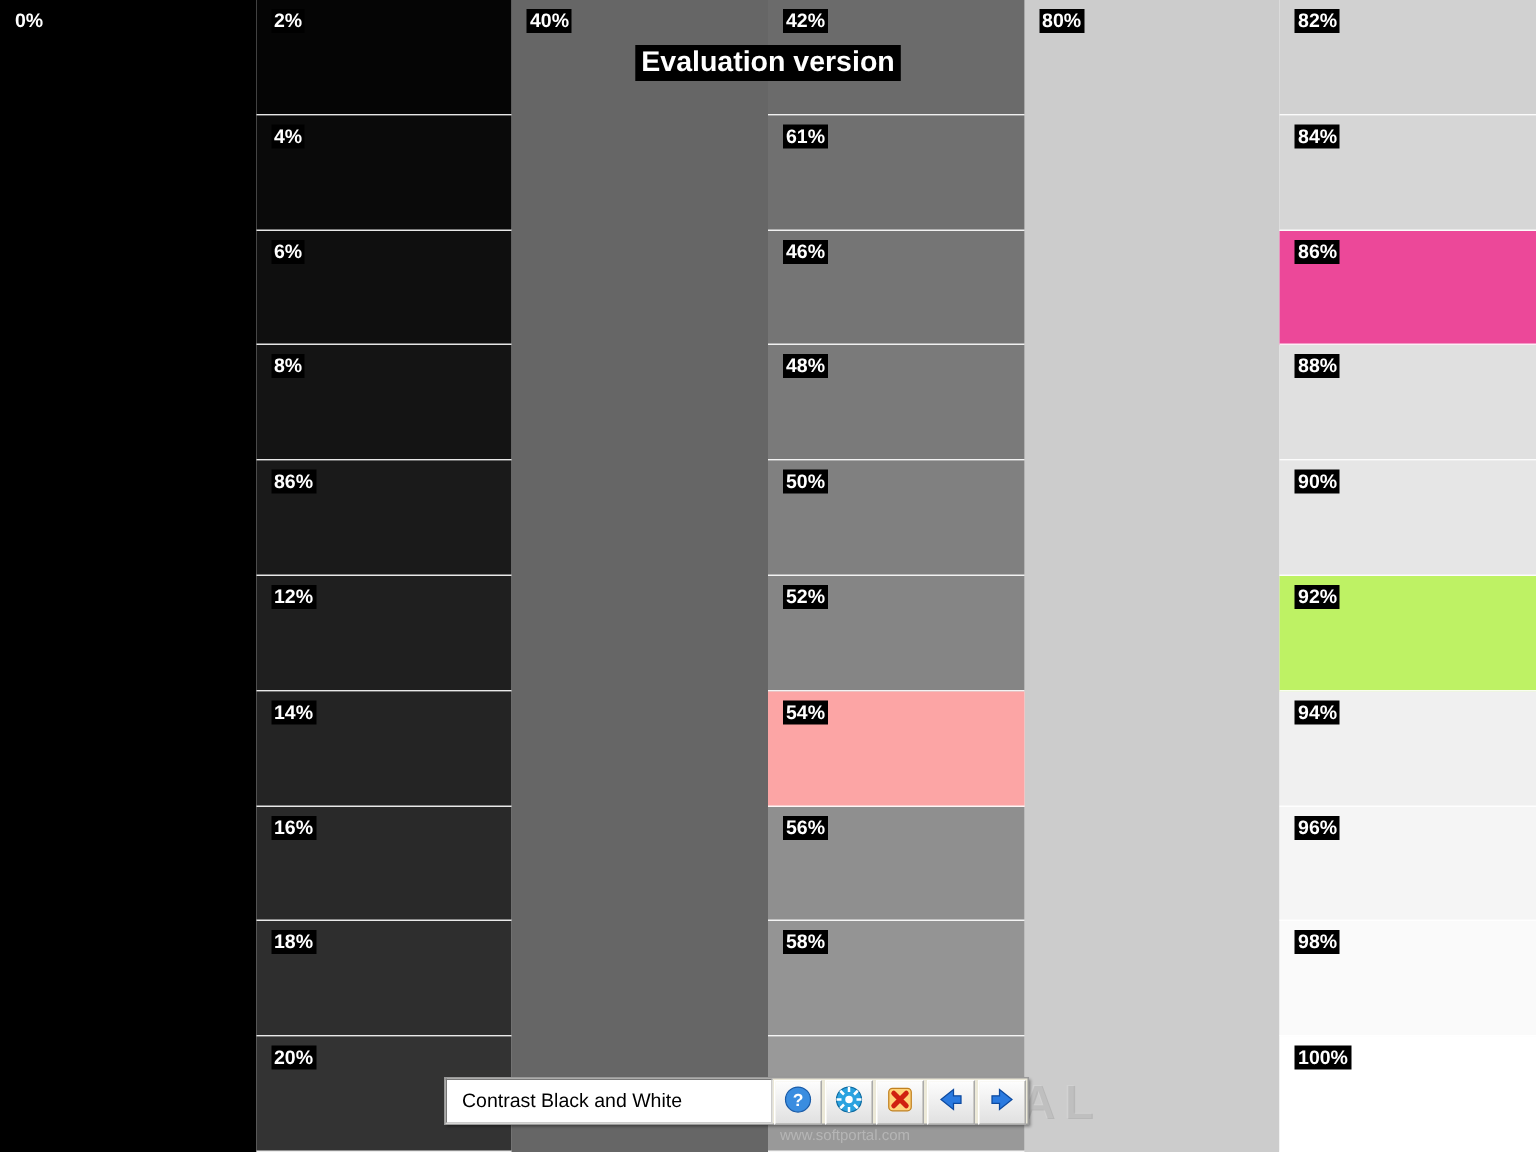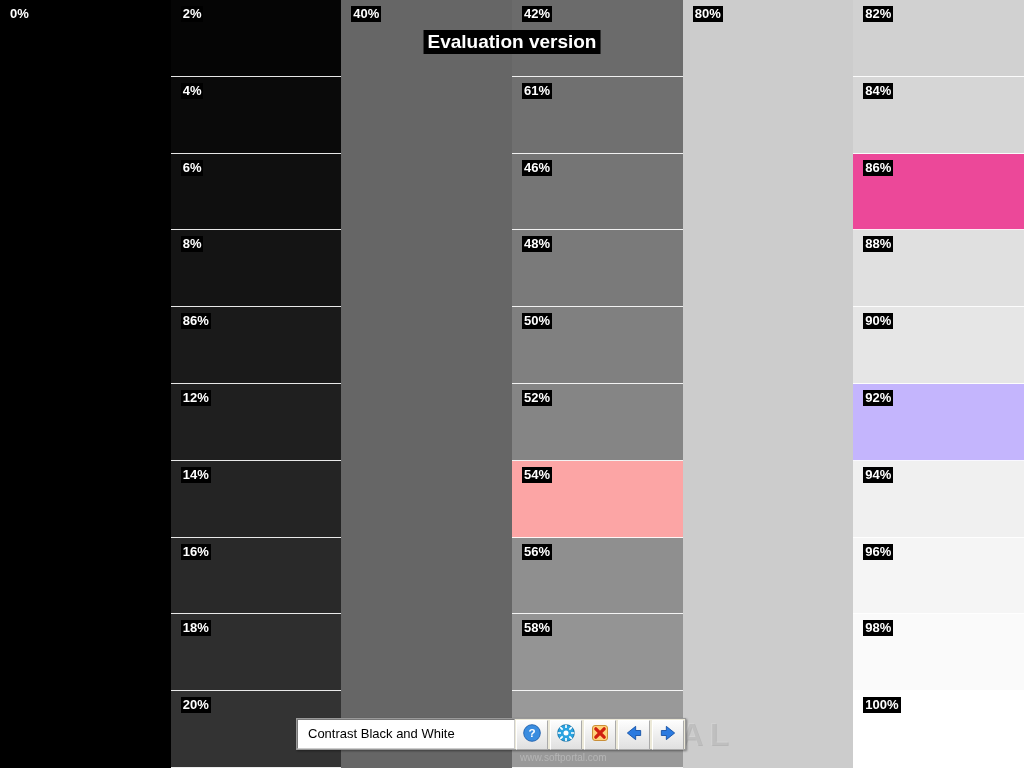--- a/index.html
+++ b/index.html
@@ -164,21 +164,21 @@
       </div>
       <div class="cell" style="background: #ec4899;">
         <span class="label">86%</span>
       </div>
       <div class="cell" style="background: rgb(224, 224, 224);">
         <span class="label">88%</span>
       </div>
       <div class="cell" style="background: rgb(230, 230, 230);">
         <span class="label">90%</span>
       </div>
-      <div class="cell" style="background: #c4b5fd;">
+      <div class="cell" style="background: #bef264;">
         <span class="label">92%</span>
       </div>
       <div class="cell" style="background: rgb(240, 240, 240);">
         <span class="label">94%</span>
       </div>
       <div class="cell" style="background: rgb(245, 245, 245);">
         <span class="label">96%</span>
       </div>
       <div class="cell" style="background: rgb(250, 250, 250);">
         <span class="label">98%</span>

